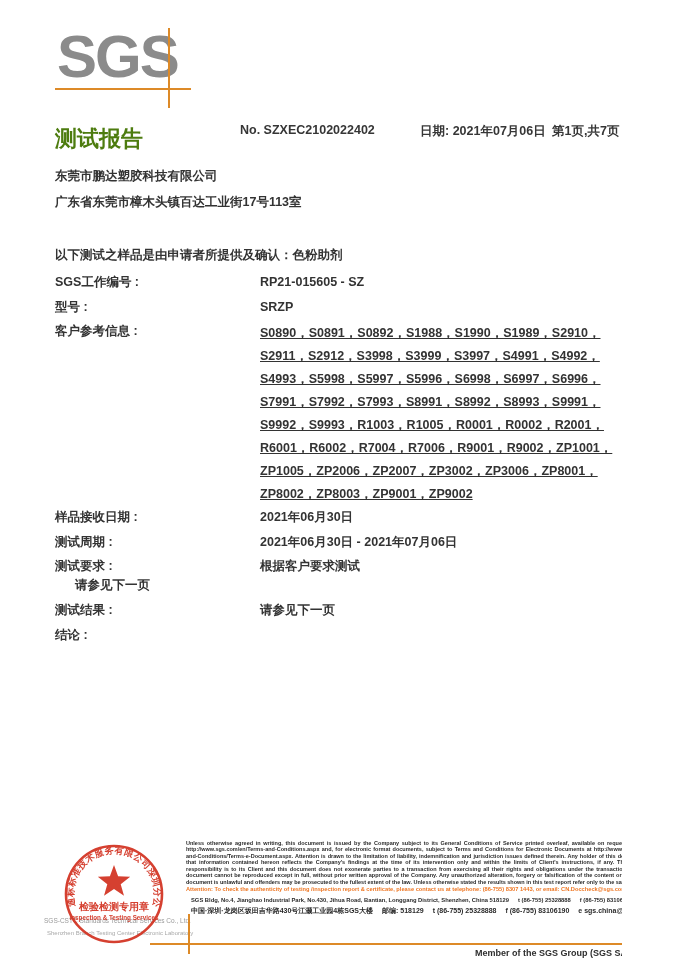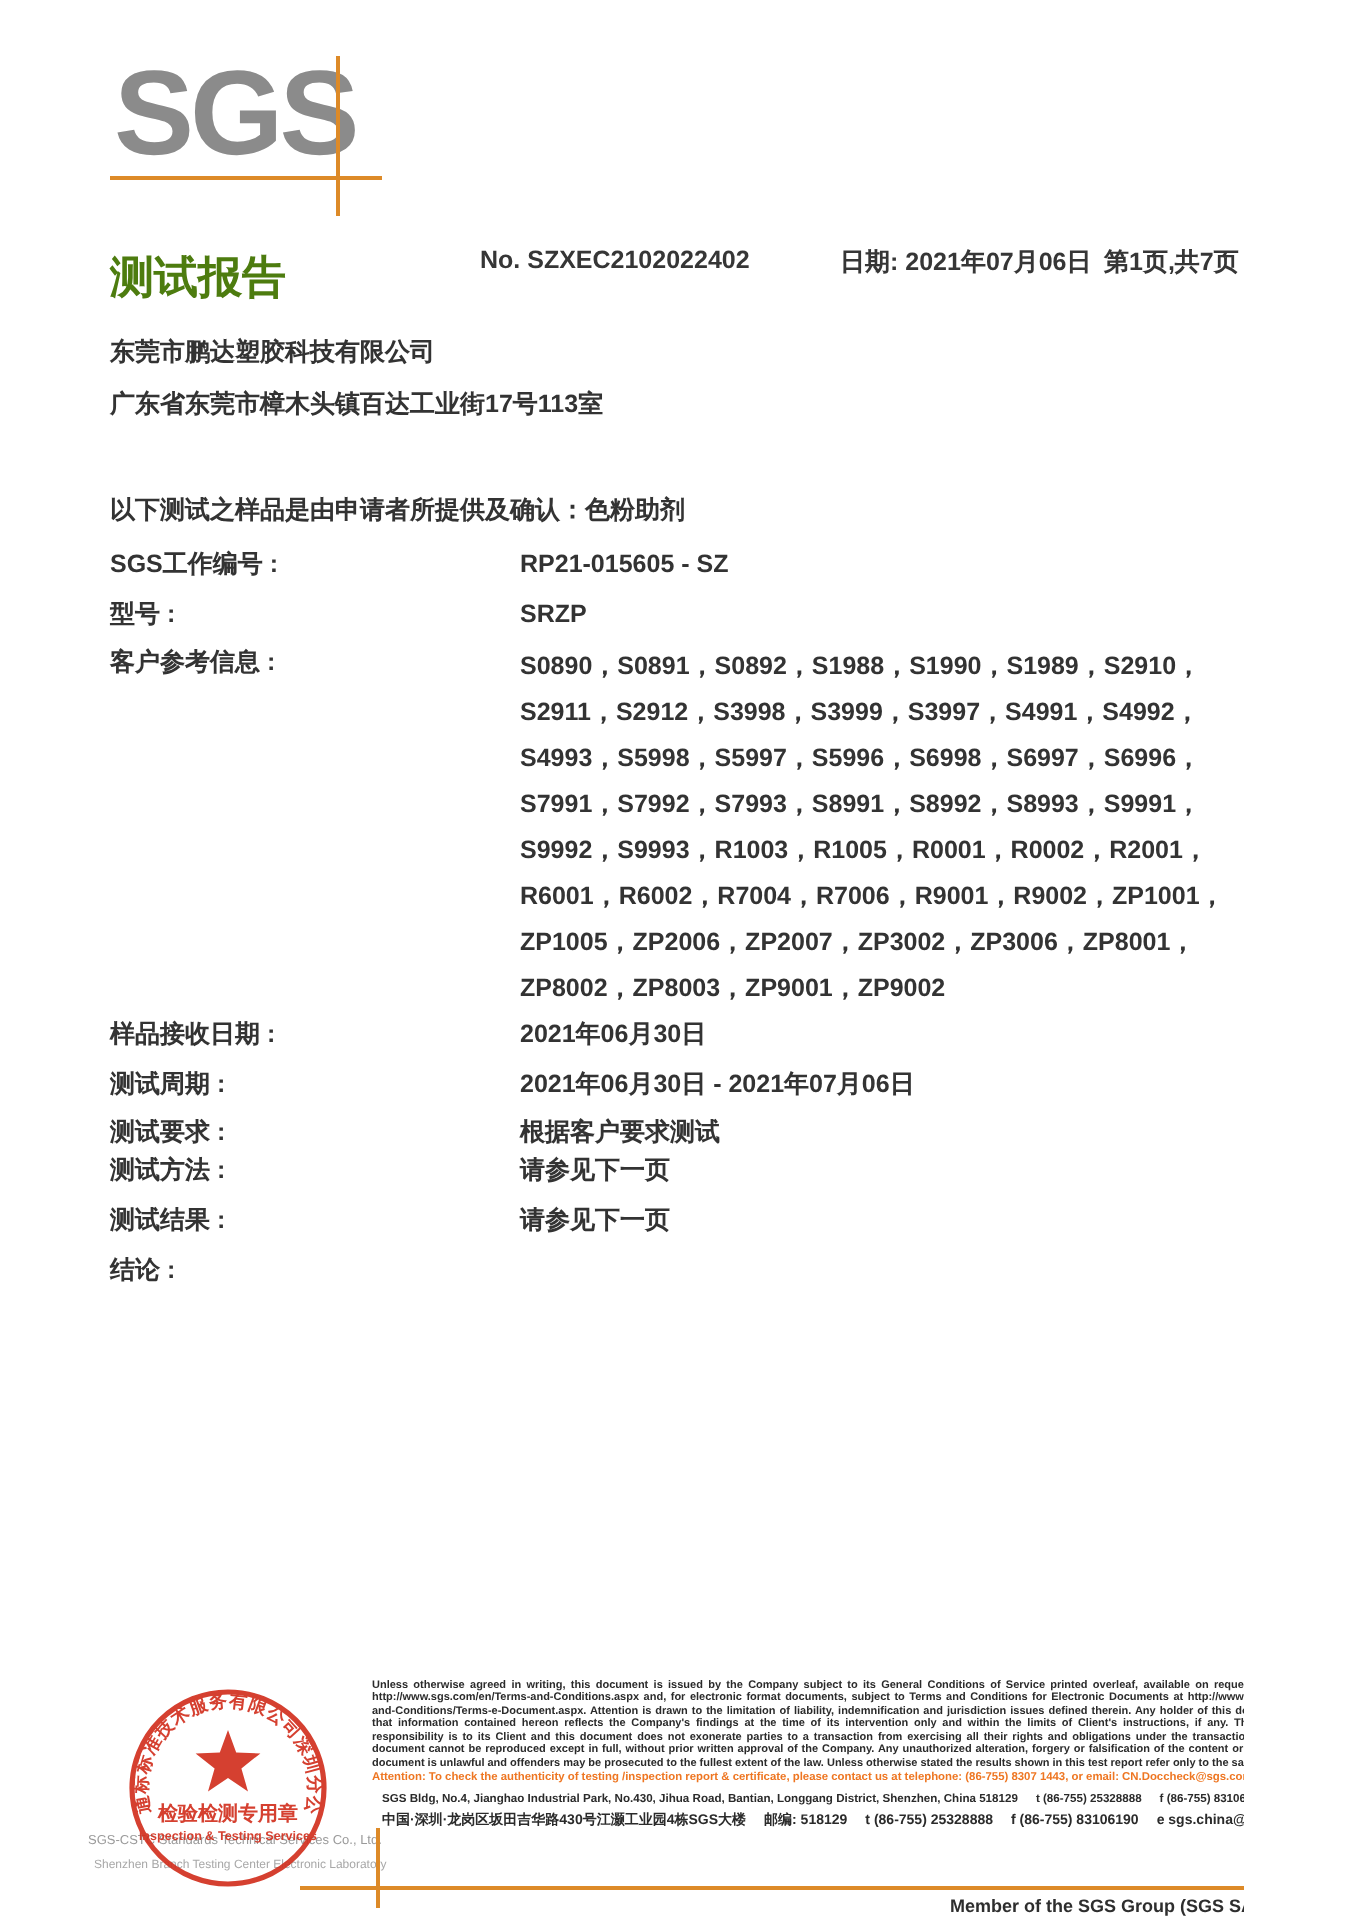--- a/index.html
+++ b/index.html
@@ -26,21 +26,21 @@
   .applicant { position:absolute; left:55px; top:163px; width:560px; }
   .applicant div { font-size:12.5px; font-weight:bold; color:#333; line-height:26px; }
 
   
   .intro { position:absolute; left:55px; top:247px; font-size:12.5px; font-weight:bold; color:#333; }
   .fields { position:absolute; left:55px; top:273px; width:588px; }
   .frow { display:flex; align-items:flex-start; }
   .flabel { width:185px; flex:0 0 185px; font-size:12.5px; font-weight:600; color:#333; line-height:19px; }
   .fvalue { flex:1; font-size:12.5px; font-weight:600; color:#333; line-height:19px;margin-left:20px; }
   .mb6 { margin-bottom:6px; } .mb5 { margin-bottom:5px; } .mb2 { margin-bottom:2px; } .mb0 { margin-bottom:0; }
-  .reflines span { display:block; line-height:23px; font-weight:600; }
+  .reflines span { display:block; line-height:23px; font-weight:600;text-decoration:underline; }
   .conclusion-text { line-height:19px; text-align:justify; }
 
   
   .footer { position:absolute; left:0; top:838px; width:677px; height:121px; }
 
   .stamp { position:absolute; left:42px; top:3px; width:150px; height:115px; }
   .stamp-co1 { position:absolute; left:2px; top:76px; width:180px; font-size:6.5px; color:#9a9a9a; white-space:nowrap; }
   .stamp-co2 { position:absolute; left:5px; top:89px; width:180px; font-size:6px; color:#a8a8a8; white-space:nowrap; }
   .stamp svg { position:absolute; left:6px; top:0; opacity:.92; }
 
@@ -115,21 +115,20 @@
       <span class="flabel">测试周期 :</span>
       <span class="fvalue">2021年06月30日 - 2021年07月06日</span>
     </div>
 
     <div class="frow mb0">
       <span class="flabel">测试要求 :</span>
       <span class="fvalue">根据客户要求测试</span>
     </div>
 
     <div class="frow mb6">
-      <span class="flabel">测试方法 :</span>
       <span class="fvalue">请参见下一页</span>
     </div>
 
     <div class="frow mb6">
       <span class="flabel">测试结果 :</span>
       <span class="fvalue">请参见下一页</span>
     </div>
 
     <div class="frow">
       <span class="flabel">结论 :</span>

